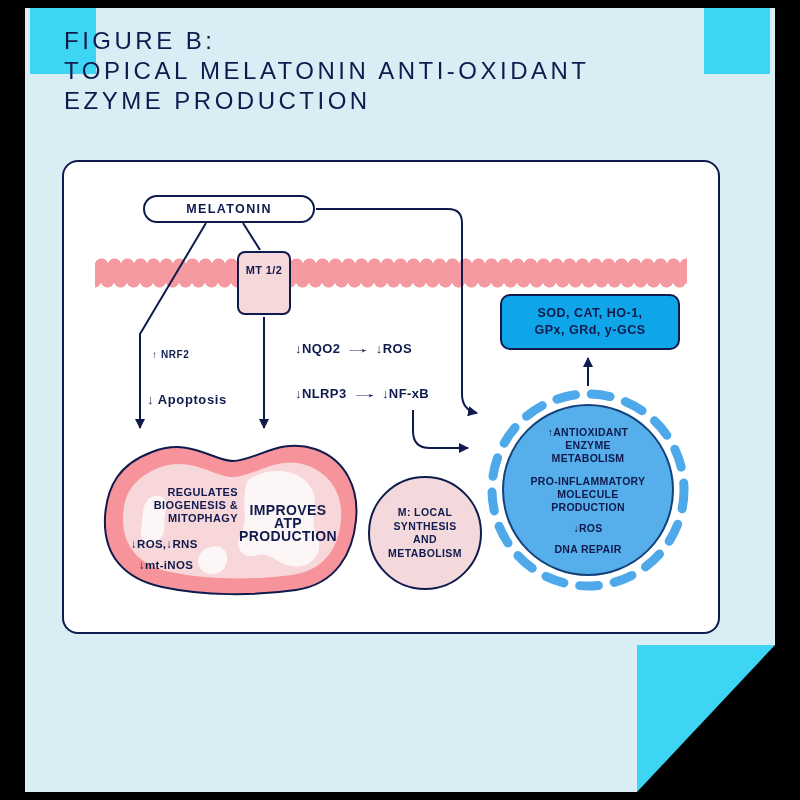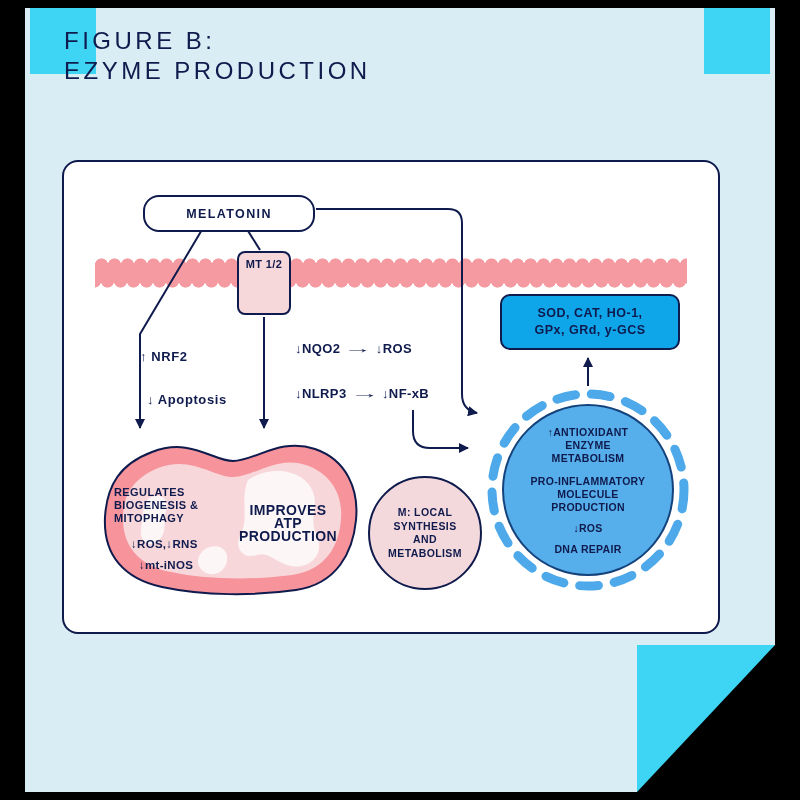--- a/index.html
+++ b/index.html
@@ -23,28 +23,28 @@
     background-image:
       radial-gradient(circle at 6.5px 7px, #f59aa1 6.2px, rgba(245,154,161,0) 6.9px),
       radial-gradient(circle at 6.5px 7px, #f59aa1 6.2px, rgba(245,154,161,0) 6.9px),
       linear-gradient(#f59aa1,#f59aa1);
     background-size:13px 14px,13px 14px,100% 14px;
     background-position:0 0,6px 16px,0 8px;
     background-repeat:repeat-x,repeat-x,no-repeat;}
 
   #shapes{left:0;top:0;width:800px;height:800px;z-index:3;pointer-events:none}
 
-  #pill{left:143px;top:195px;width:172px;height:37px;background:#fff;border:2px solid #0f1a4d;
+  #pill{left:143px;top:195px;width:172px;height:28px;background:#fff;border:2px solid #0f1a4d;
         border-radius:16px;display:flex;align-items:center;justify-content:center;
         font-size:12.5px;letter-spacing:1.4px;z-index:4;box-sizing:border-box}
   #mtbox{left:237px;top:251px;width:54px;height:64px;background:#f6d8db;border:2px solid #0f1a4d;
-        border-radius:8px;display:flex;justify-content:center;padding-top:5px;
+        border-radius:8px;display:flex;justify-content:center;padding-top:11px;
         font-size:11px;letter-spacing:.4px;z-index:4;box-sizing:border-box}
 
-  #nrf2{left:140px;top:349px;font-size:13px;letter-spacing:.6px;z-index:4}
+  #nrf2{left:152px;top:349px;font-size:10px;letter-spacing:.6px;z-index:4}
   #apop{left:147px;top:392px;font-size:13px;letter-spacing:.6px;z-index:4}
   .molrow{display:flex;align-items:center;font-size:13px;letter-spacing:.4px;z-index:4}
   #nqo2{left:295px;top:341px}
   #nlrp3{left:295px;top:386px}
   .longarrow{display:inline-block;transform:scaleX(2.2);margin:0 11px;font-weight:700}
 
   #enzbox{left:500px;top:294px;width:180px;height:56px;background:#0ea5e9;border:2px solid #0f1a4d;
         border-radius:10px;display:flex;flex-direction:column;align-items:center;justify-content:center;
         font-size:12.5px;line-height:17px;letter-spacing:.5px;z-index:4;box-sizing:border-box}
 
@@ -52,40 +52,41 @@
         border:2px solid #14437c;box-sizing:border-box;display:flex;flex-direction:column;align-items:center;
         padding-top:20px;font-size:10.5px;line-height:13px;letter-spacing:.3px;text-align:left;z-index:4}
   .nline{font-weight:700;color:#0f1a4d}
   .gap{margin-top:10px}
   .gap-s{margin-top:8px}
 
   #localc{left:368px;top:476px;width:114px;height:114px;border-radius:50%;background:#f3d8dc;
         border:2px solid #0f1a4d;box-sizing:border-box;display:flex;flex-direction:column;align-items:center;
         justify-content:center;font-size:10.5px;line-height:13.5px;letter-spacing:.4px;text-align:left;z-index:4}
 
-  #mito-reg{left:114px;top:486px;width:124px;text-align:left;font-size:11px;line-height:13px;
+  #mito-reg{left:114px;top:486px;width:124px;text-align:right;font-size:11px;line-height:13px;
         letter-spacing:.4px;z-index:4}
   #mito-ros{left:131px;top:538px;font-size:11.5px;letter-spacing:.3px;z-index:4}
   #mito-inos{left:139px;top:559px;font-size:11.5px;letter-spacing:.3px;z-index:4}
   #mito-atp{left:232px;top:504px;width:112px;text-align:center;font-size:14px;line-height:13px;
         letter-spacing:.4px;z-index:4}
 
   #foldcut{left:637px;top:645px;width:138px;height:147px;background:#000;z-index:5}
   #fold{left:637px;top:645px;width:138px;height:147px;background:#3ed4f3;
         clip-path:polygon(0 0,100% 0,0 100%);z-index:6}
 </style>
 </head>
 <body>
 
 <div id="note" class="abs"></div>
 <div id="cornerL" class="abs corner"></div>
 <div id="cornerR" class="abs corner"></div>
 
 <div id="title" class="abs">
   <div>FIGURE B:</div>
+  <div>TOPICAL MELATONIN ANTI-OXIDANT</div>
   <div>EZYME PRODUCTION</div>
 </div>
 
 <div id="panel" class="abs"></div>
 
 <div id="membrane" class="abs"></div>
 
 <svg id="shapes" class="abs" width="800" height="800" viewBox="0 0 800 800">
   <defs>
     <marker id="ah" markerUnits="userSpaceOnUse" markerWidth="10" markerHeight="10" refX="9" refY="5" orient="auto">

